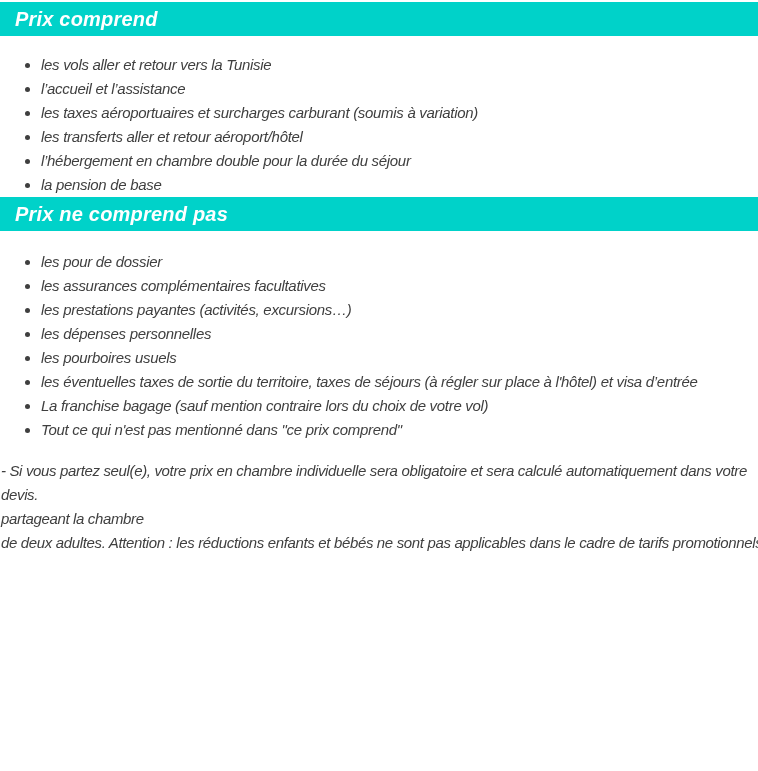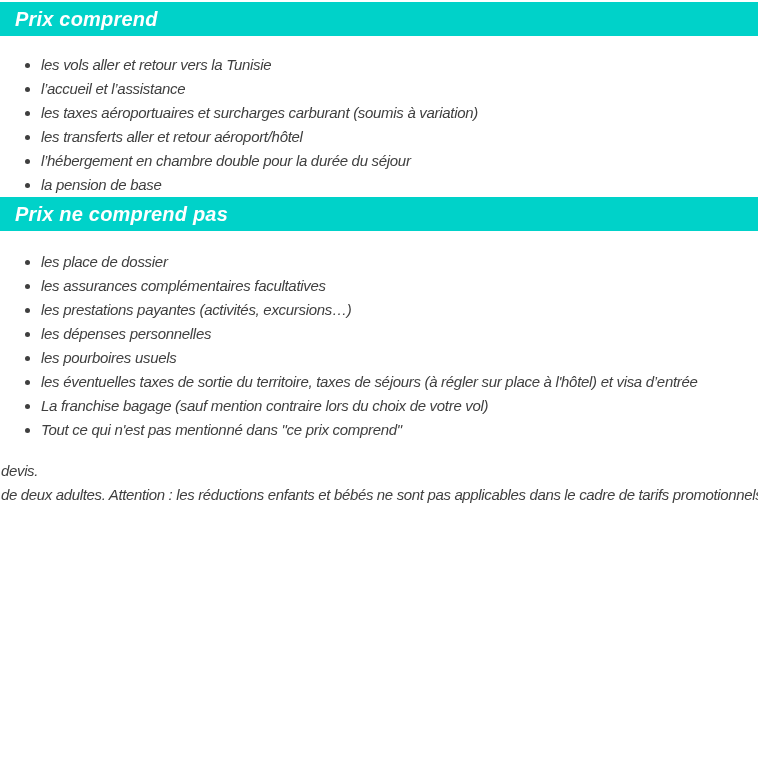--- a/index.html
+++ b/index.html
@@ -70,28 +70,30 @@
     <li>les taxes aéroportuaires et surcharges carburant (soumis à variation)</li>
     <li>les transferts aller et retour aéroport/hôtel</li>
     <li>l’hébergement en chambre double pour la durée du séjour</li>
     <li>la pension de base</li>
   </ul>
 
   <div class="section-header bar-2">
     <span>Prix ne comprend pas</span>
   </div>
   <ul class="bullet-list list-2">
-    <li>les place de dossier</li>
+    <li>les pour de dossier</li>
     <li>les assurances complémentaires facultatives</li>
     <li>les prestations payantes (activités, excursions…)</li>
     <li>les dépenses personnelles</li>
     <li>les pourboires usuels</li>
     <li>les éventuelles taxes de sortie du territoire, taxes de séjours (à régler sur place à l'hôtel) et visa d’entrée</li>
     <li>La franchise bagage (sauf mention contraire lors du choix de votre vol)</li>
     <li>Tout ce qui n'est pas mentionné dans "ce prix comprend"</li>
   </ul>
 
   <div class="paragraphs">
+    <div class="pline">- Si vous partez seul(e), votre prix en chambre individuelle sera obligatoire et sera calculé automatiquement dans votre</div>
     <div class="pline">devis.</div>
+    <div class="pline">partageant la chambre</div>
     <div class="pline">de deux adultes. Attention : les réductions enfants et bébés ne sont pas applicables dans le cadre de tarifs promotionnels.</div>
   </div>
 
 </div>
 
 </body></html>

